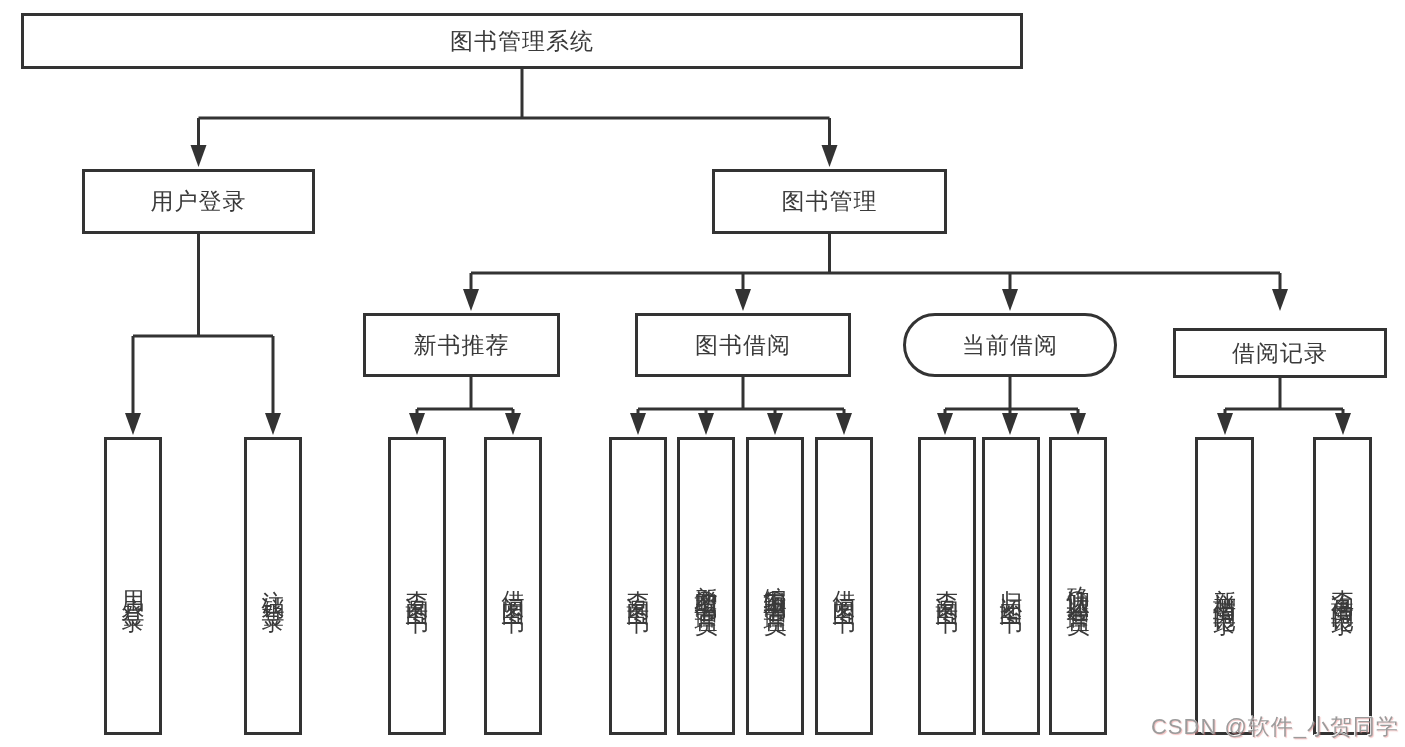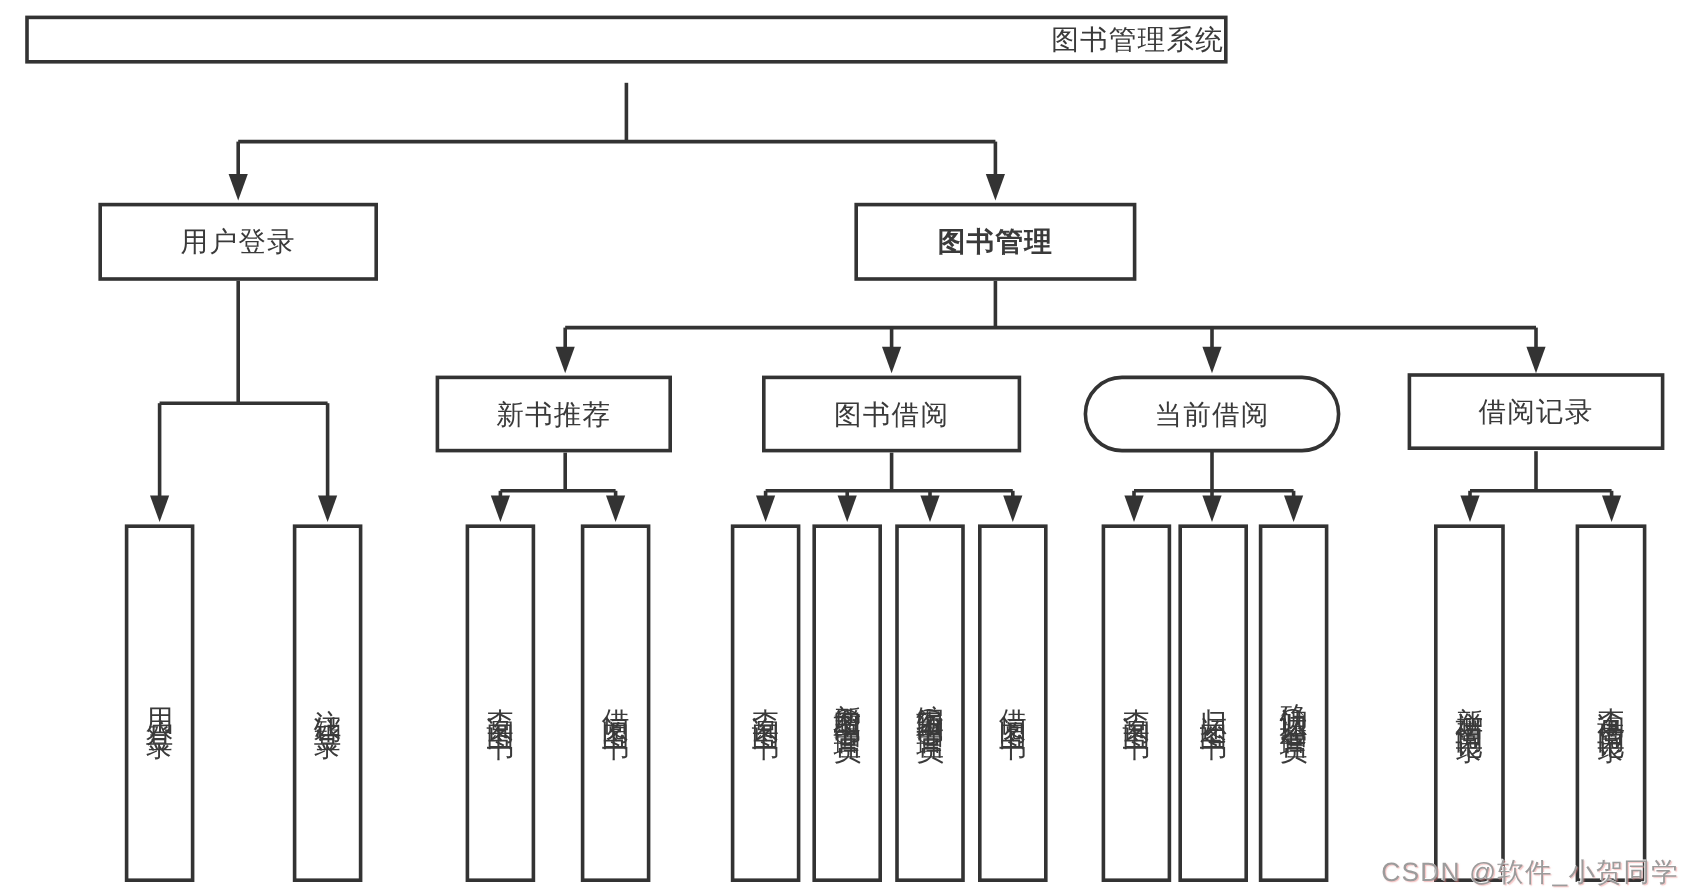--- a/index.html
+++ b/index.html
@@ -132,41 +132,41 @@
       <polygon points="767,413 783,413 775,435"></polygon>
       <polygon points="836,413 852,413 844,435"></polygon>
       <polygon points="937,413 953,413 945,435"></polygon>
       <polygon points="1002,413 1018,413 1010,435"></polygon>
       <polygon points="1070,413 1086,413 1078,435"></polygon>
       <polygon points="1217,413 1233,413 1225,435"></polygon>
       <polygon points="1335,413 1351,413 1343,435"></polygon>
     </g>
   </svg>
 
-  <div class="box" style="left:21px; top:13px; width:1002px; height:40px;justify-content:flex-end;">
+  <div class="box" style="left:21px; top:13px; width:1002px; height:56px;">
     <span>图书管理系统</span>
   </div>
 
   <div class="box" style="left:82px; top:169px; width:233px; height:65px;">
     <span>用户登录</span>
   </div>
-  <div class="box" style="left:712px; top:169px; width:235px; height:65px;font-weight:bold;">
+  <div class="box" style="left:712px; top:169px; width:235px; height:65px;">
     <span>图书管理</span>
   </div>
 
   <div class="box" style="left:363px; top:313px; width:197px; height:64px;">
     <span>新书推荐</span>
   </div>
   <div class="box" style="left:635px; top:313px; width:216px; height:64px;text-align:right;">
     <span>图书借阅</span>
   </div>
   <div class="box" style="left:903px; top:313px; width:214px; height:64px;border-radius:32px;">
     <span>当前借阅</span>
   </div>
-  <div class="box" style="left:1173px; top:311px; width:214px; height:64px;align-items:center;">
+  <div class="box" style="left:1173px; top:328px; width:214px; height:50px;align-items:center;">
     <span>借阅记录</span>
   </div>
 
   <div class="leaf" style="left:104px;">
     <span class="vtext">用户登录</span>
   </div>
   <div class="leaf" style="left:244px;">
     <span class="vtext">注销登录</span>
   </div>
 

